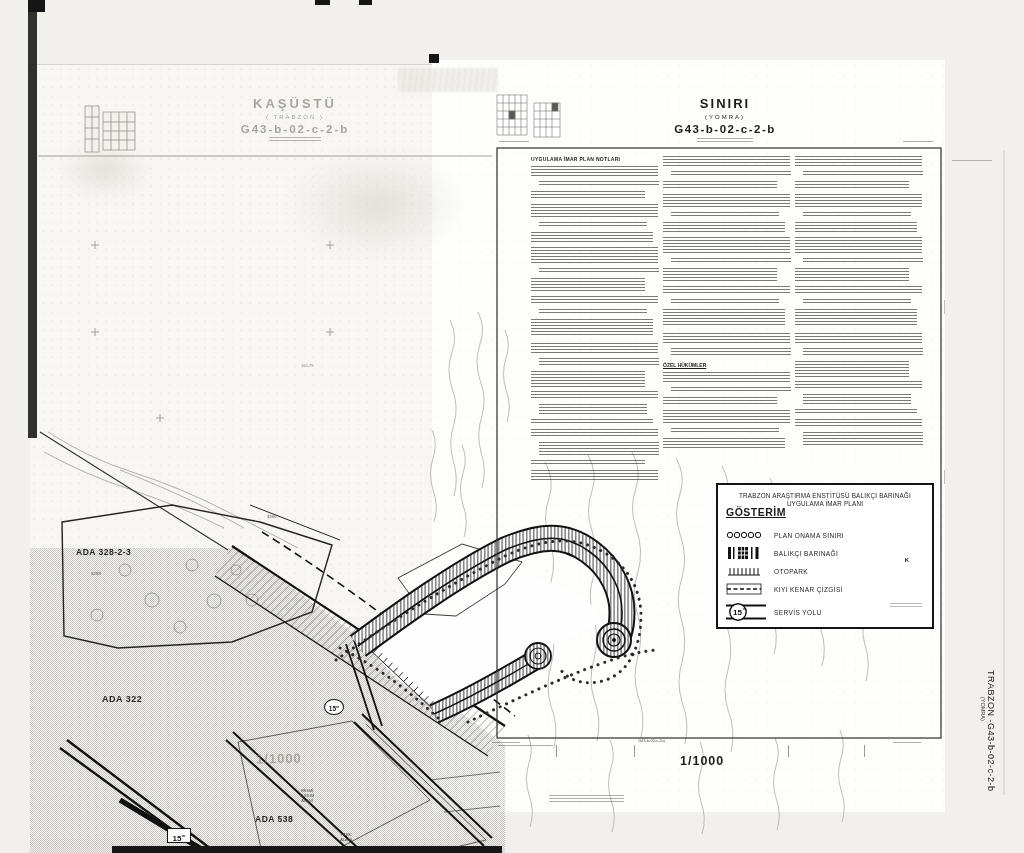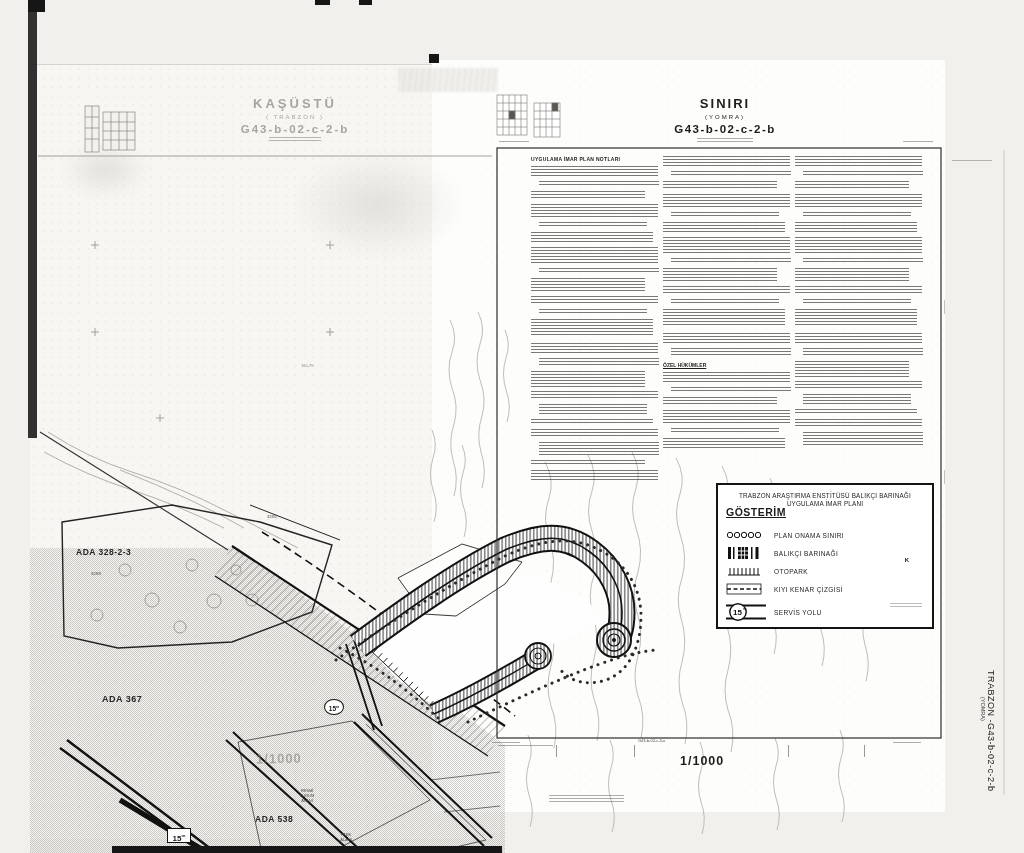--- a/index.html
+++ b/index.html
@@ -393,21 +393,21 @@
   <div class="abs greekV" style="left:634px;top:745px;width:3px;height:12px;z-index:4;"></div>
   <div class="abs greekV" style="left:788px;top:745px;width:3px;height:12px;z-index:4;"></div>
   <div class="abs greekV" style="left:864px;top:745px;width:3px;height:12px;z-index:4;"></div>
   <div class="abs greekV" style="left:944px;top:300px;width:3px;height:14px;z-index:4;opacity:.6;"></div>
   <div class="abs greekV" style="left:944px;top:470px;width:3px;height:14px;z-index:4;opacity:.6;"></div>
   <div class="abs greek" style="left:498px;top:745px;width:55px;height:3px;z-index:4;opacity:.6;"></div>
   <div class="abs greek" style="left:549px;top:795px;width:75px;height:7px;z-index:4;opacity:.6;"></div>
   <div class="abs tiny" style="left:301px;top:364px;color:#8a877f;">165-79</div>
 
   <div class="abs ada" style="left:76px;top:547px;font-size:8.5px;">ADA 328-2-3</div>
-  <div class="abs ada" style="left:102px;top:694px;font-size:9px;">ADA 367</div>
+  <div class="abs ada" style="left:102px;top:694px;font-size:9px;">ADA 322</div>
   <div class="abs ada" style="left:255px;top:814px;font-size:8.5px;">ADA 538</div>
   <div class="abs tiny" style="left:267px;top:515px;">328/2</div>
   <div class="abs tiny" style="left:91px;top:572px;">328/3</div>
   <div class="abs tiny" style="left:334px;top:833px;text-align:center;width:24px;">
     <div>PARK</div>
     <div>ALANI</div>
   </div>
   <div class="abs tiny" style="left:293px;top:789px;text-align:center;width:28px;">
     <div>RESMİ</div>
     <div>KURUM</div>

